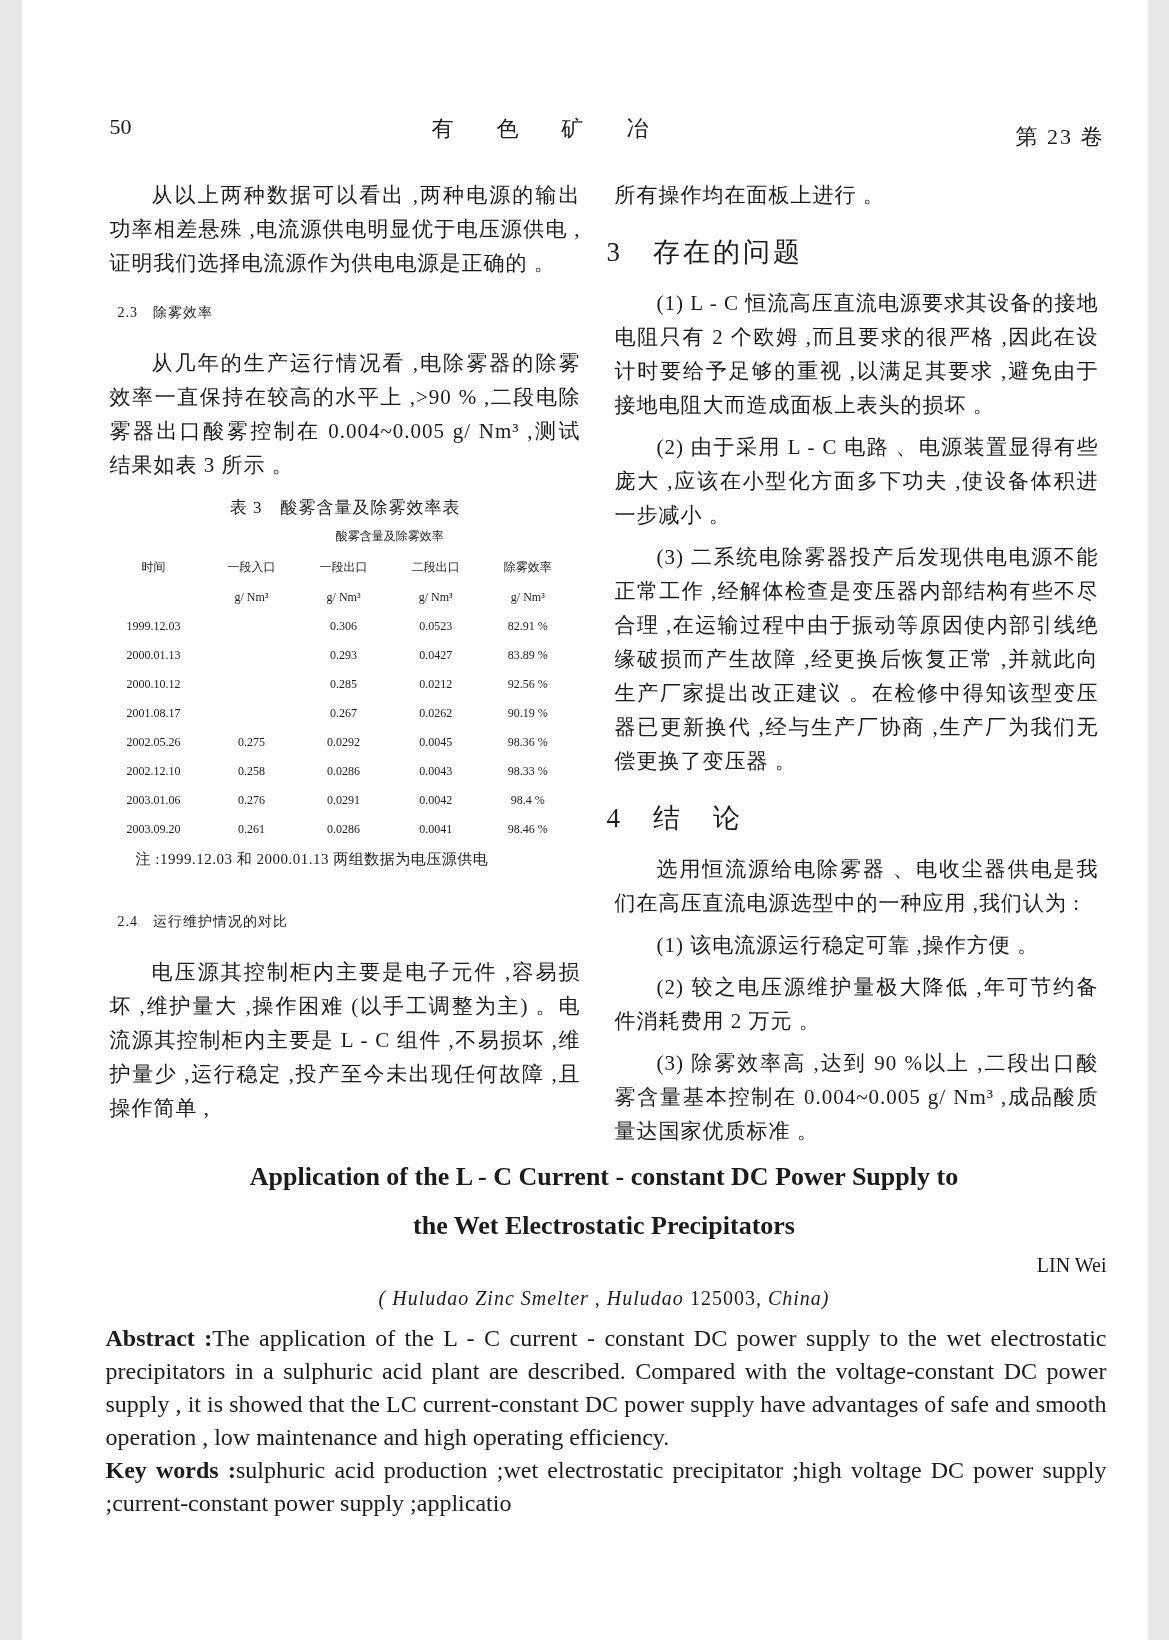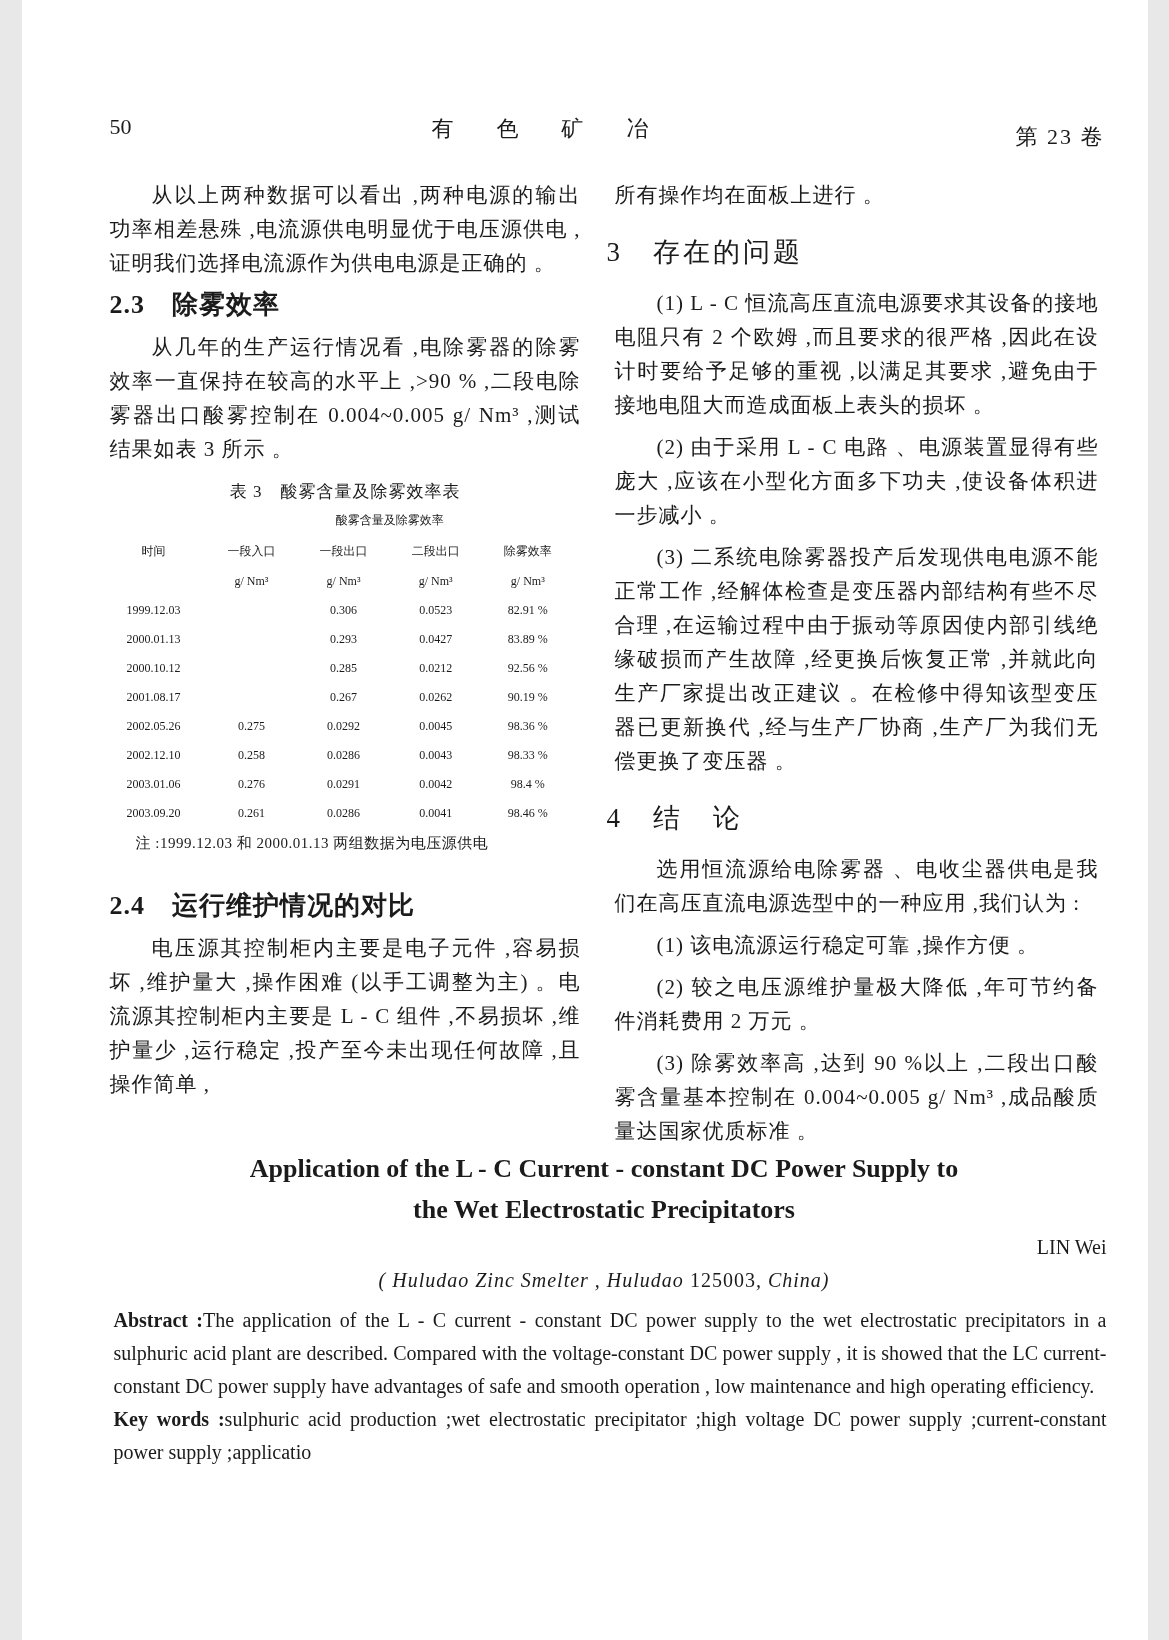--- a/index.html
+++ b/index.html
@@ -24,45 +24,45 @@
   .columns { position:absolute; top:170px; left:80px; width:1005px; display:flex; gap:18px; }
   .col-left  { width:487px; }
   .col-right { flex:1; }
 
   .cjk-para {
     margin:8px; font-size:21px; line-height:34px;
     text-align:justify; text-indent:2em; letter-spacing:1px;
   }
   .no-indent { text-indent:0; }
   .sub-heading {
-    margin:8px; font-size:26px; line-height:34px;
-    font-weight:bold; letter-spacing:1px;
+    margin:16px; font-size:14px; line-height:34px;
+    font-weight:normal; letter-spacing:1px;
   }
   .section-heading {
     margin:22px 0 16px 0; font-size:27px; line-height:36px;
     font-weight:normal; letter-spacing:3px;
   }
 
   
   .table-caption { text-align:center; font-size:17px; letter-spacing:1px; margin:14px 0 2px 0; }
   table.mist-table { width:97%; border-collapse:collapse; font-size:12px; margin:0; }
   table.mist-table td, table.mist-table th {
     padding:7px 2px; text-align:center; font-weight:normal; white-space:nowrap;
   }
   table.mist-table .col-time { width:22%; }
   .table-note { font-size:15px; margin:6px 0 0 34px; letter-spacing:0.5px; }
   .h24 { margin-top:36px; }
 
   
   .english { position:absolute; top:1148px; left:80px; width:1005px; }
-  .en-title { margin:0; text-align:center; font-size:26px; line-height:41px; font-weight:bold; }
+  .en-title { margin:8px; text-align:center; font-size:26px; line-height:41px; font-weight:bold; }
   .en-author { margin:6px 0 0 0; text-align:right; font-size:20px; }
   .en-affiliation { margin:10px 0 0 0; text-align:center; font-size:20px; font-style:italic; letter-spacing:1px; }
   .en-affiliation .upright { font-style:normal; }
-  .en-para { margin:12px 0 0 12px; font-size:20px; line-height:33px; text-align:justify; }
+  .en-para { margin:12px 0 0 4px; font-size:24px; line-height:33px; text-align:justify; }
   .en-para.keywords { margin-top:0; }
   .bold-label { font-weight:bold; }
 </style>
 </head>
 <body>
 
 <div class="page">
 
   <div class="running-head">
     <span class="page-number">50</span>

